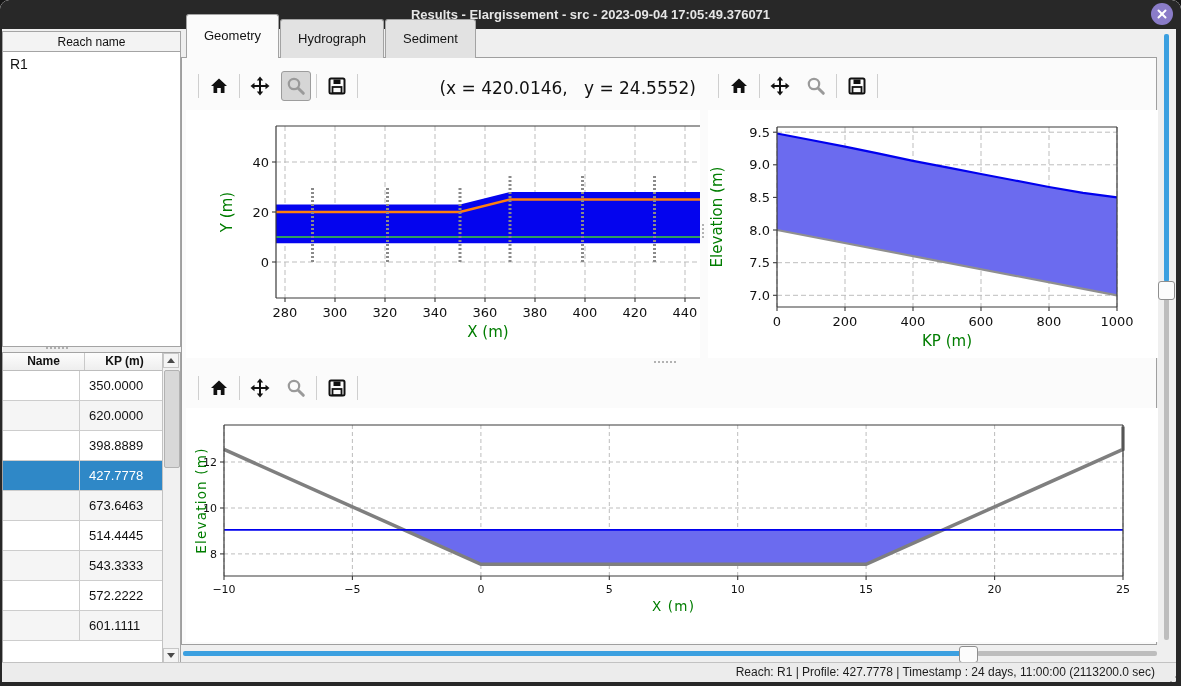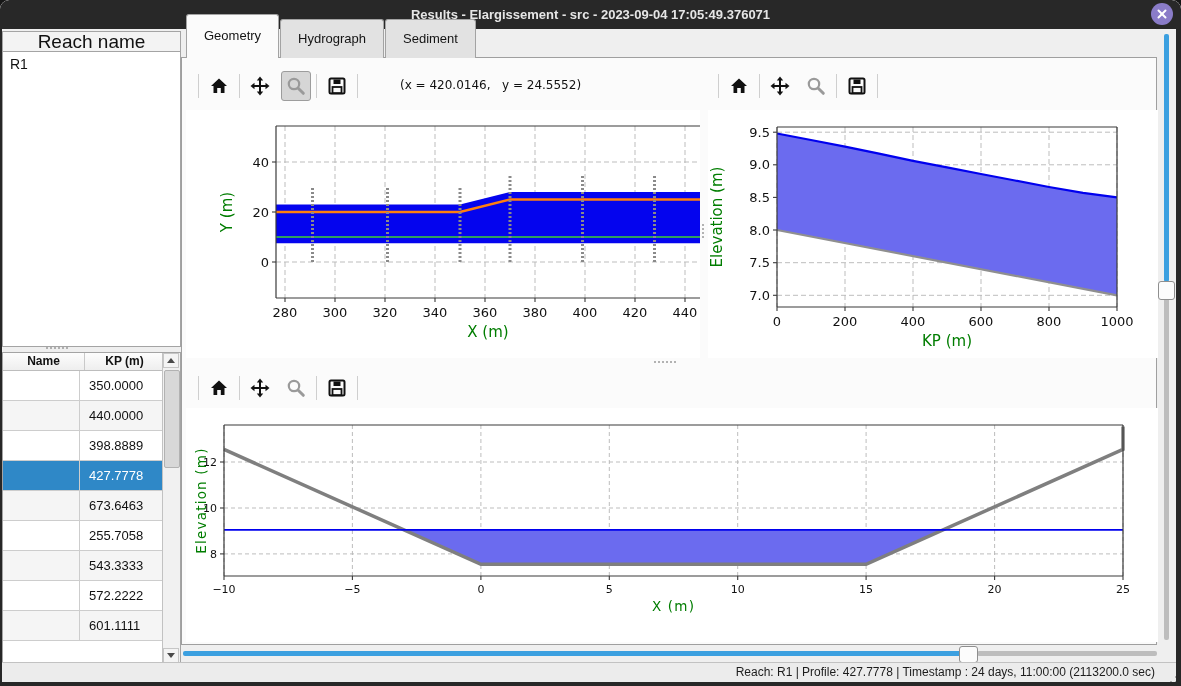--- a/index.html
+++ b/index.html
@@ -9,21 +9,21 @@
   .titlebar{position:absolute;left:0;top:0;width:1181px;height:29px;background:#282828;
             border-radius:9px 9px 0 0;}
   .titlebar .title{position:absolute;left:0;right:0;top:0;line-height:29px;text-align:center;
                    color:#e6e6e6;font-size:13px;font-weight:bold;}
   .close-btn{position:absolute;right:8px;top:3px;width:22px;height:22px;border-radius:50%;
              background:#8a7cc8;display:flex;align-items:center;justify-content:center;cursor:pointer;}
   
   .edge{position:absolute;background:#272727;z-index:50;}
   
   .reach-header{position:absolute;left:2px;top:31px;width:177px;height:20px;line-height:20px;
-                text-align:center;font-size:19px;color:#111;background:#f3f3f3;border:1px solid #a4a4a4;}
+                text-align:center;font-size:12px;color:#111;background:#f3f3f3;border:1px solid #a4a4a4;}
   .reach-list{position:absolute;left:2px;top:51px;width:177px;height:294px;background:#fff;
               border:1px solid #a4a4a4;}
   .reach-item{padding:4px 7px;font-size:14px;color:#111;}
   .profile-table{position:absolute;left:2px;top:352px;width:177px;height:310px;background:#fff;
                  border:1px solid #a4a4a4;overflow:hidden;}
   .pt-header{display:flex;height:17px;background:linear-gradient(#fdfdfd,#eeeeee);
              border-bottom:1px solid #bdbdbd;font-size:12px;font-weight:bold;color:#111;}
   .pt-header .hc{line-height:17px;text-align:center;}
   .hc-name{width:81px;border-right:1px solid #c9c9c9;}
   .hc-kp{width:79px;}
@@ -53,21 +53,21 @@
   .tab.active{background:#fbfbfb;height:27px;line-height:26px;}
   .content-frame{position:absolute;left:181px;top:57px;width:976px;height:588px;background:#fbfbfb;
                  border:1px solid #9f9f9f;box-sizing:border-box;z-index:1;}
   
   .mpl-toolbar{position:absolute;height:32px;display:flex;align-items:center;z-index:4;}
   .tb1{left:196px;top:70px;} .tb2{left:716px;top:70px;} .tb3{left:196px;top:372px;}
   .tbtn{width:30px;height:30px;display:flex;align-items:center;justify-content:center;
         margin:0 3px;border-radius:3px;border:1px solid transparent;box-sizing:border-box;cursor:pointer;}
   .tbtn.active{background:#d6d6d6;border:1px solid #9c9c9c;}
   .tsep{width:1px;height:24px;background:#cfcfcf;margin:0 2px;}
-  .readout{position:absolute;left:400px;top:78px;width:296px;font-size:12px;
+  .readout{position:absolute;left:400px;top:78px;width:296px;text-align:right;font-size:17px;
            color:#111;z-index:4;white-space:pre;font-family:"DejaVu Sans",sans-serif;}
   
   .chart{position:absolute;background:#ffffff;z-index:2;}
   #chart-plan{left:186px;top:110px;}
   #chart-long{left:708px;top:110px;}
   #chart-cross{left:186px;top:408px;}
   svg text{font-family:"DejaVu Sans",sans-serif;}
   
   .dots{position:absolute;display:flex;gap:2px;z-index:5;}
   .dots .d{width:2px;height:2px;border-radius:50%;background:#9a9a9a;}
@@ -121,37 +121,37 @@
       <div class="hc hc-name">Name</div>
       <div class="hc hc-kp">KP (m)</div>
     </div>
     <div class="pt-body" id="pt-body">
         <div class="pt-row">
           <div class="cell cell-name"></div>
           <div class="cell cell-kp">350.0000</div>
         </div>
         <div class="pt-row alt">
           <div class="cell cell-name"></div>
-          <div class="cell cell-kp">440.0000</div>
+          <div class="cell cell-kp">620.0000</div>
         </div>
         <div class="pt-row">
           <div class="cell cell-name"></div>
           <div class="cell cell-kp">398.8889</div>
         </div>
         <div class="pt-row alt selected">
           <div class="cell cell-name"></div>
           <div class="cell cell-kp">427.7778</div>
         </div>
         <div class="pt-row alt">
           <div class="cell cell-name"></div>
           <div class="cell cell-kp">673.6463</div>
         </div>
         <div class="pt-row">
           <div class="cell cell-name"></div>
-          <div class="cell cell-kp">255.7058</div>
+          <div class="cell cell-kp">514.4445</div>
         </div>
         <div class="pt-row alt">
           <div class="cell cell-name"></div>
           <div class="cell cell-kp">543.3333</div>
         </div>
         <div class="pt-row">
           <div class="cell cell-name"></div>
           <div class="cell cell-kp">572.2222</div>
         </div>
         <div class="pt-row alt">

